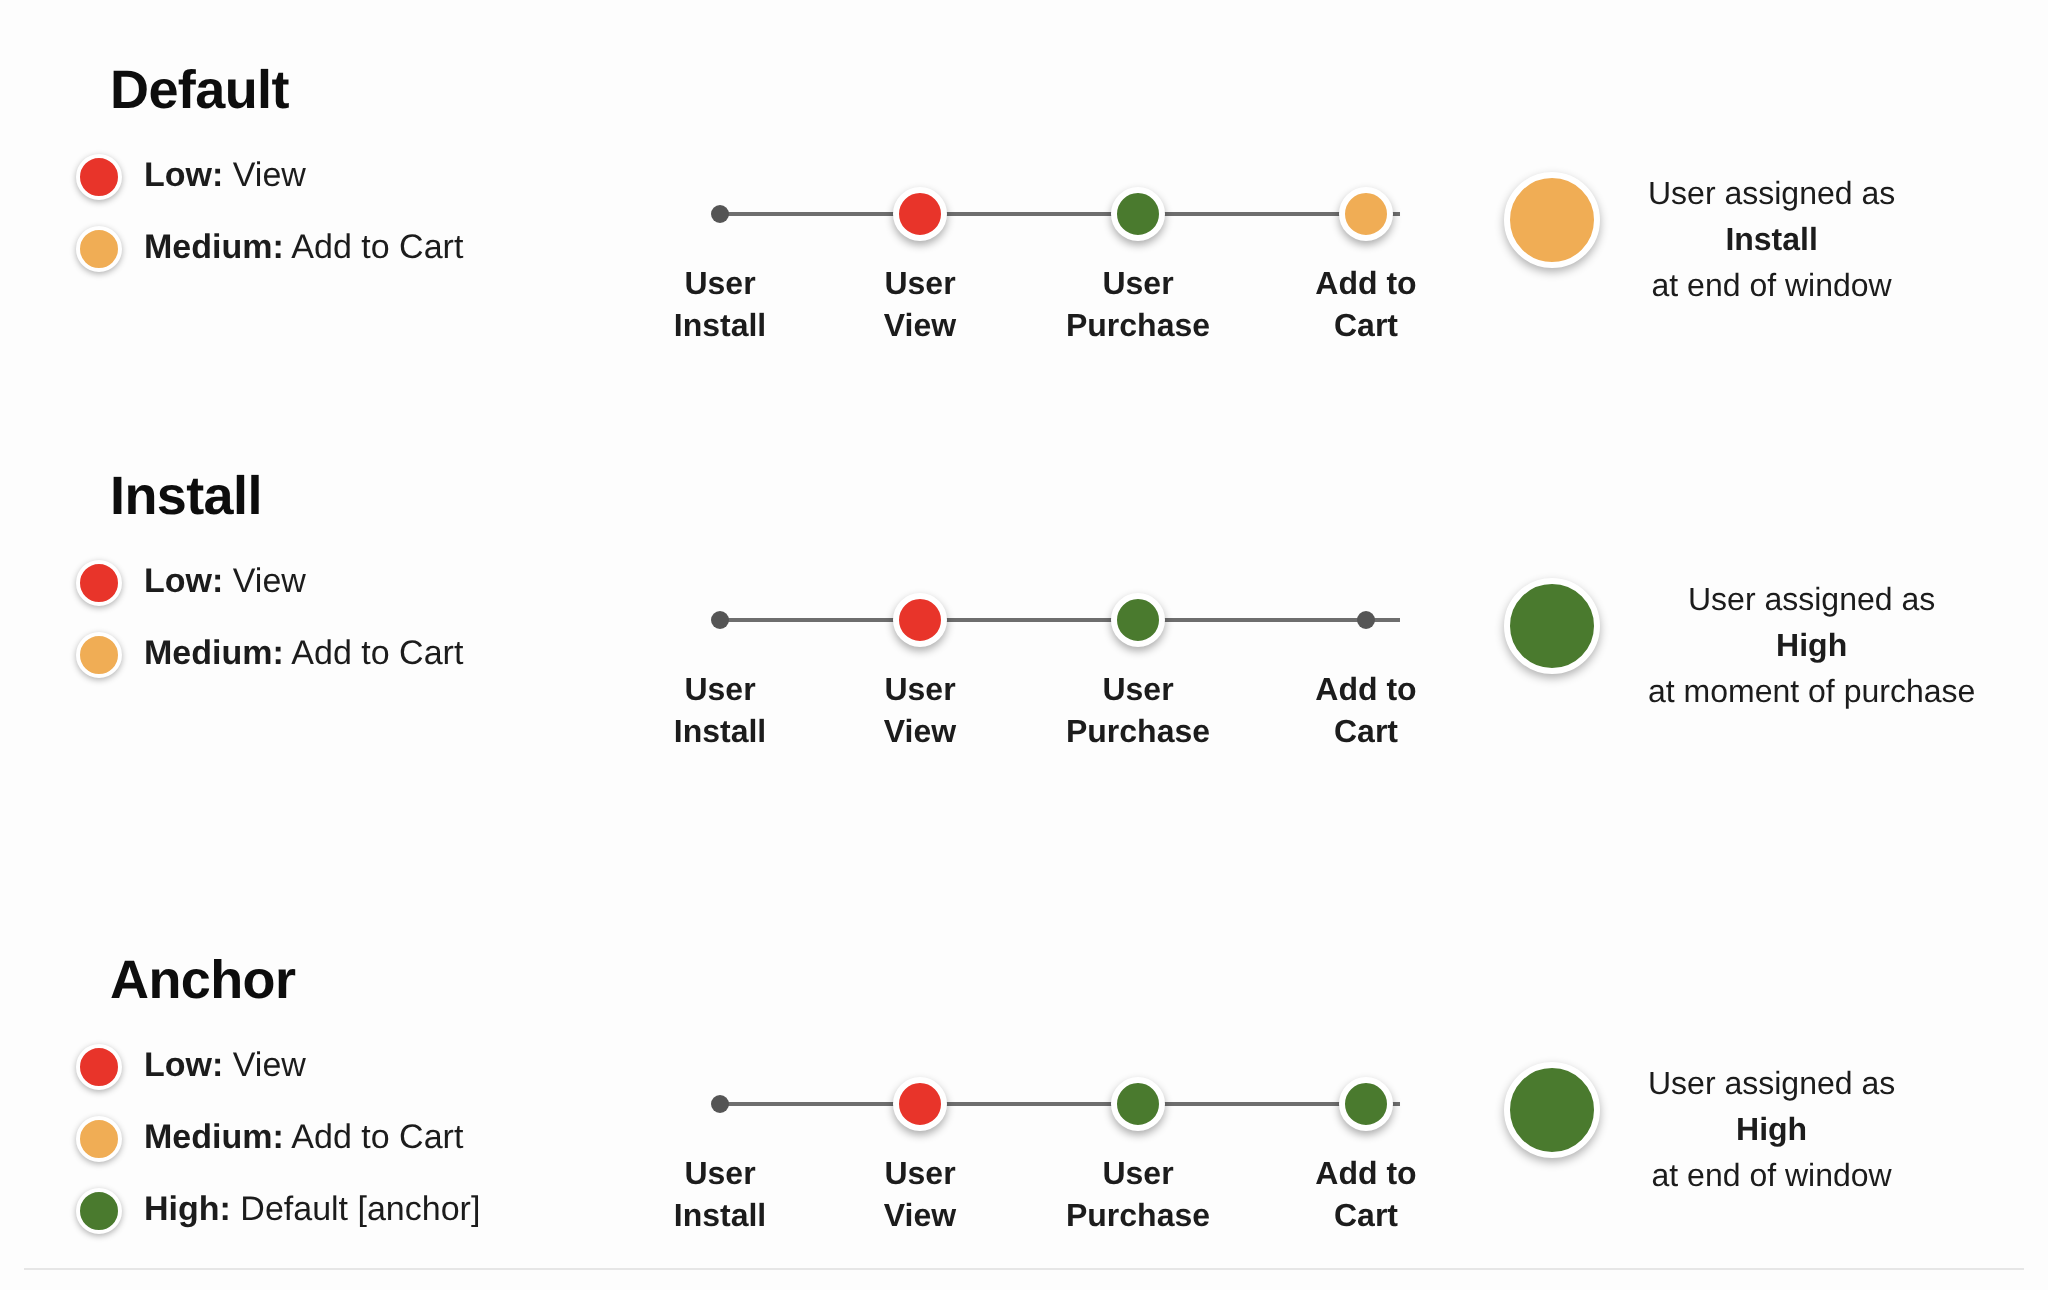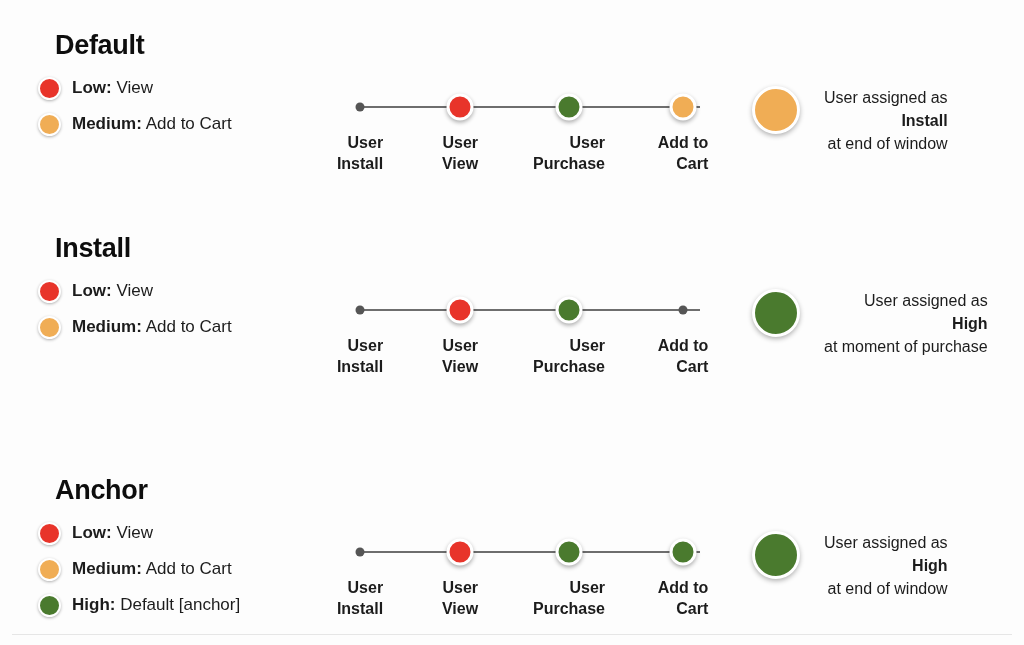--- a/index.html
+++ b/index.html
@@ -118,21 +118,21 @@
     width: 9px;
     height: 9px;
     border: none;
     box-shadow: none;
     background: #555555;
   }
   .tl-label {
     position: absolute;
     top: 52px;
     transform: translateX(-50%);
-    text-align: right;
+    text-align: center;
     font-size: 16px;
     font-weight: bold;
     line-height: 21px;
     color: #1c1c1c;
     white-space: nowrap;
   }
 
   
   .outcome {
     position: absolute;
@@ -150,21 +150,21 @@
     border: 3px solid #ffffff;
     box-shadow: 0 2px 5px rgba(0,0,0,0.30);
     box-sizing: border-box;
     margin-top: 6px;
   }
   .outcome-text {
     margin-left: 24px;
     font-size: 16px;
     line-height: 23px;
     color: #1c1c1c;
-    text-align: right;
+    text-align: center;
     white-space: nowrap;
     padding-top: 6px;
   }
   .outcome-text .strong {
     font-weight: bold;
   }
 </style>
 </head>
 <body>
 

